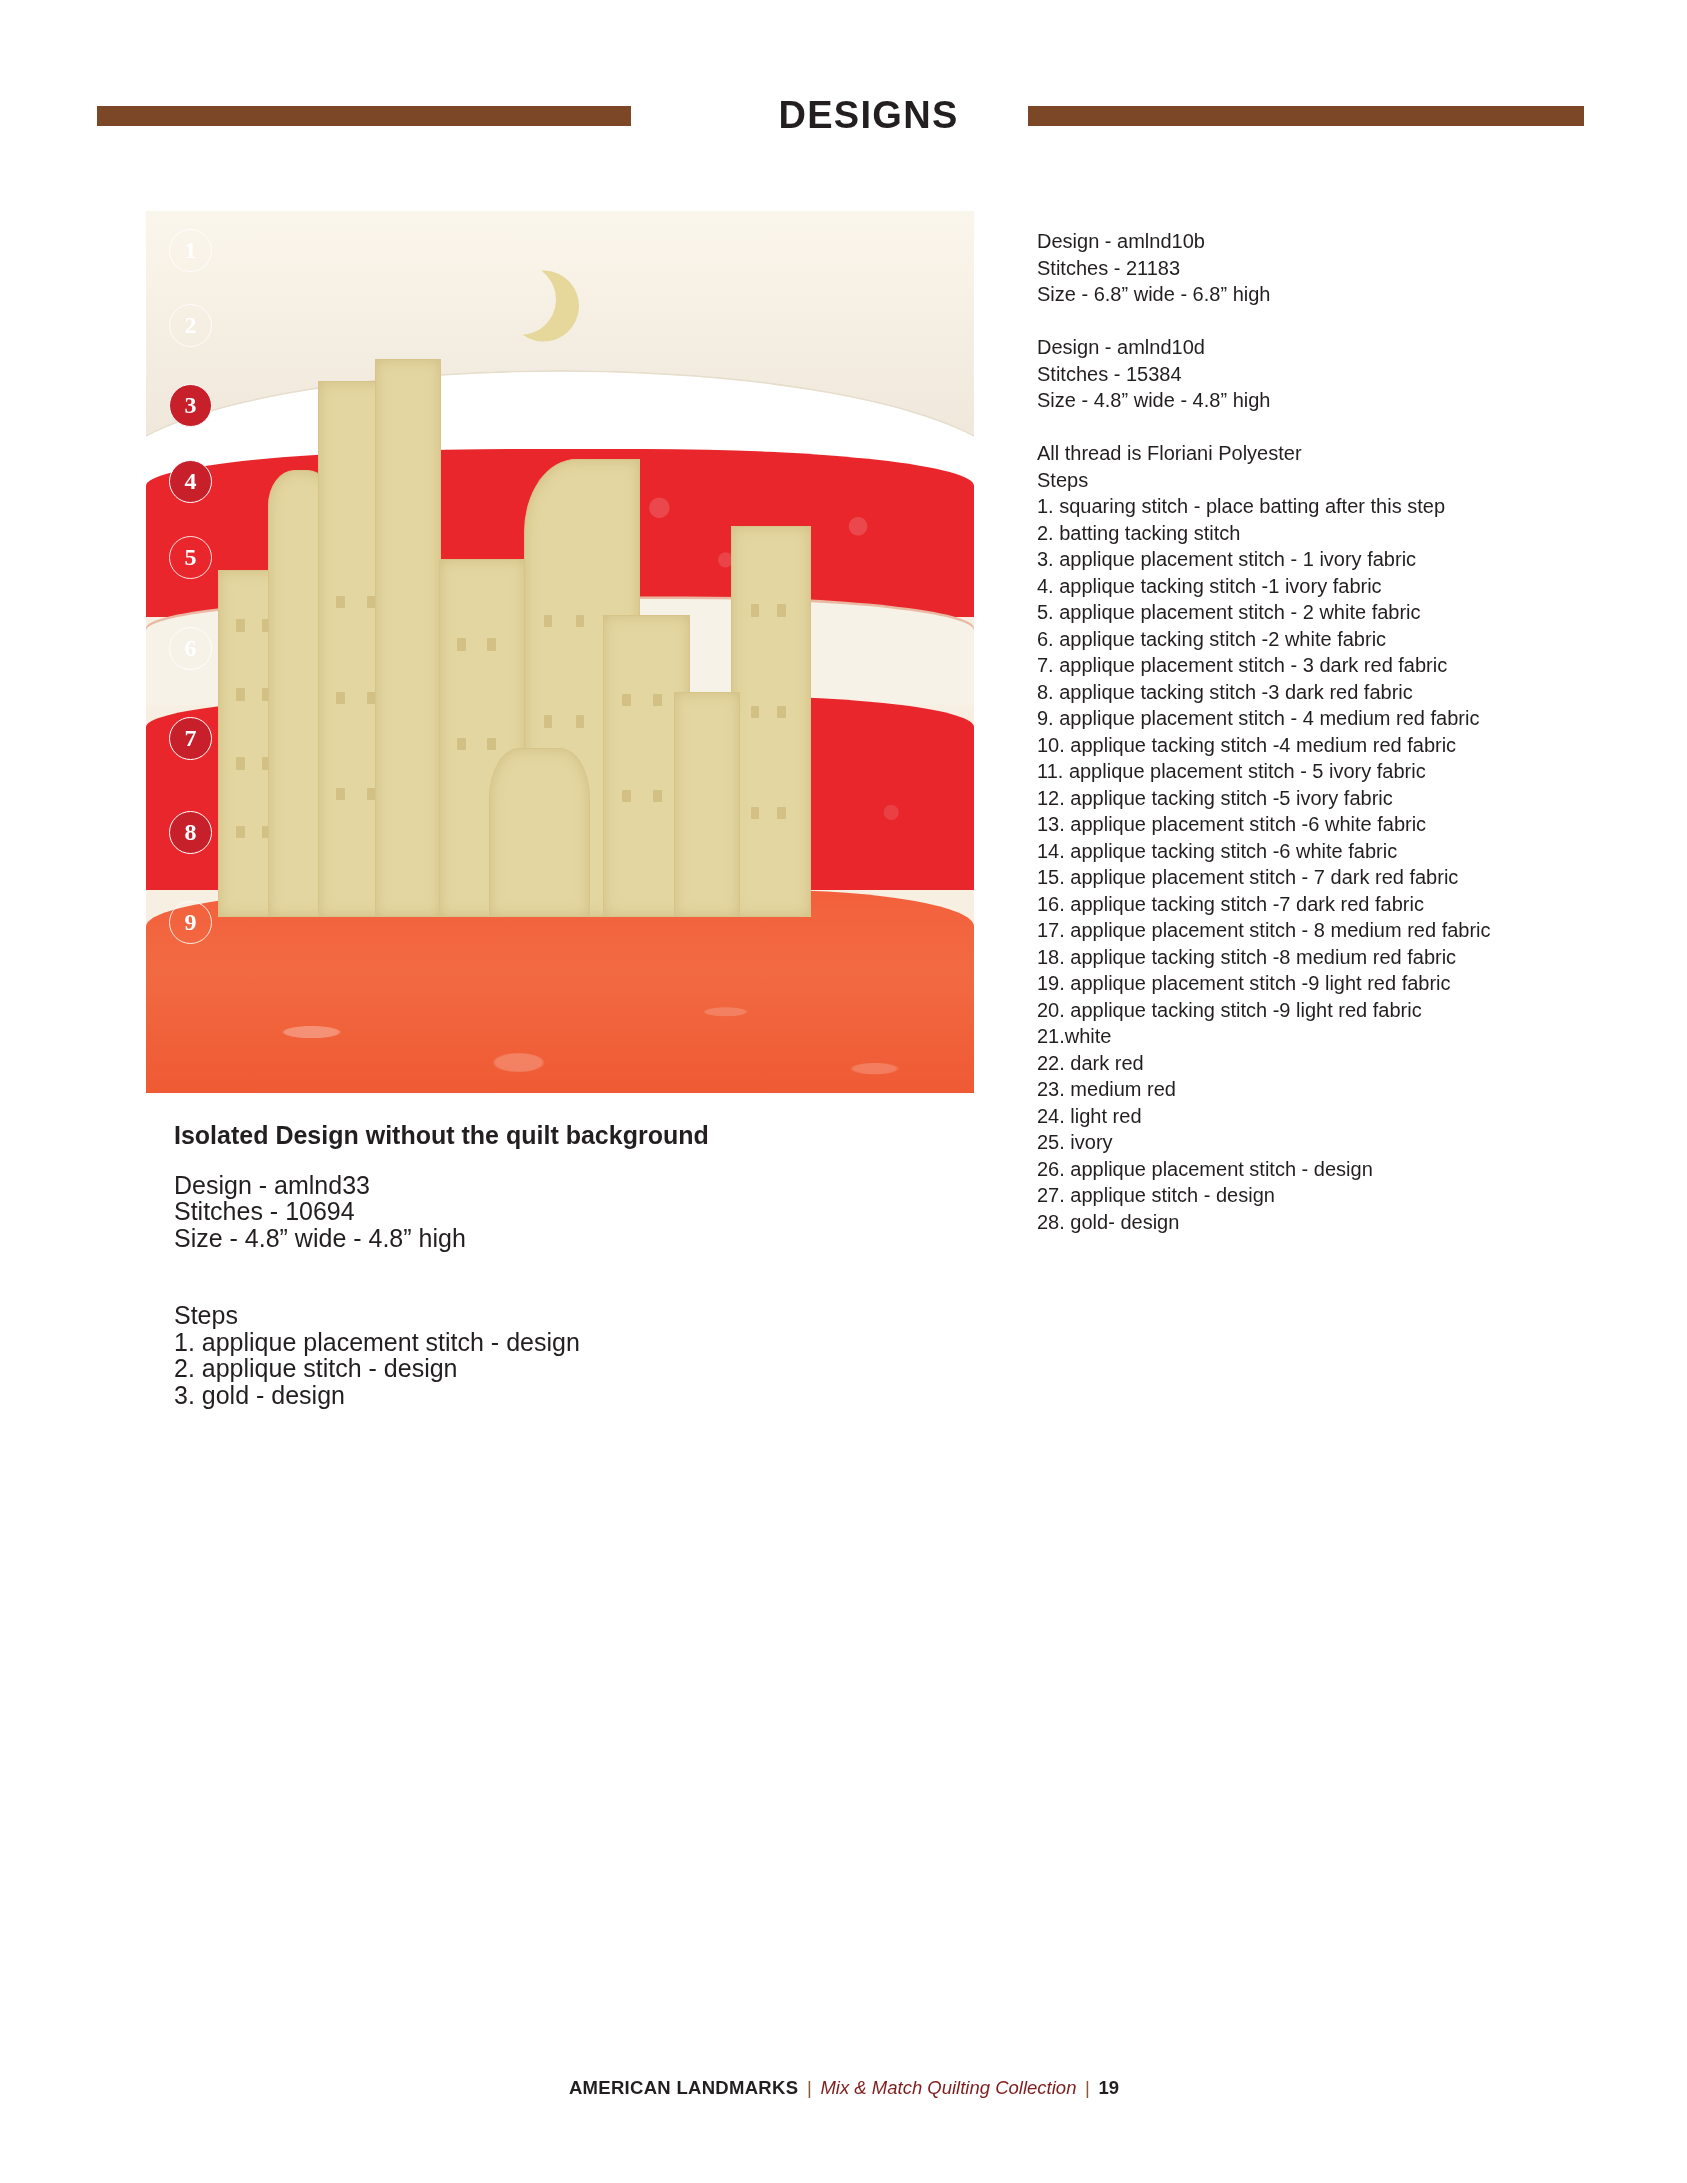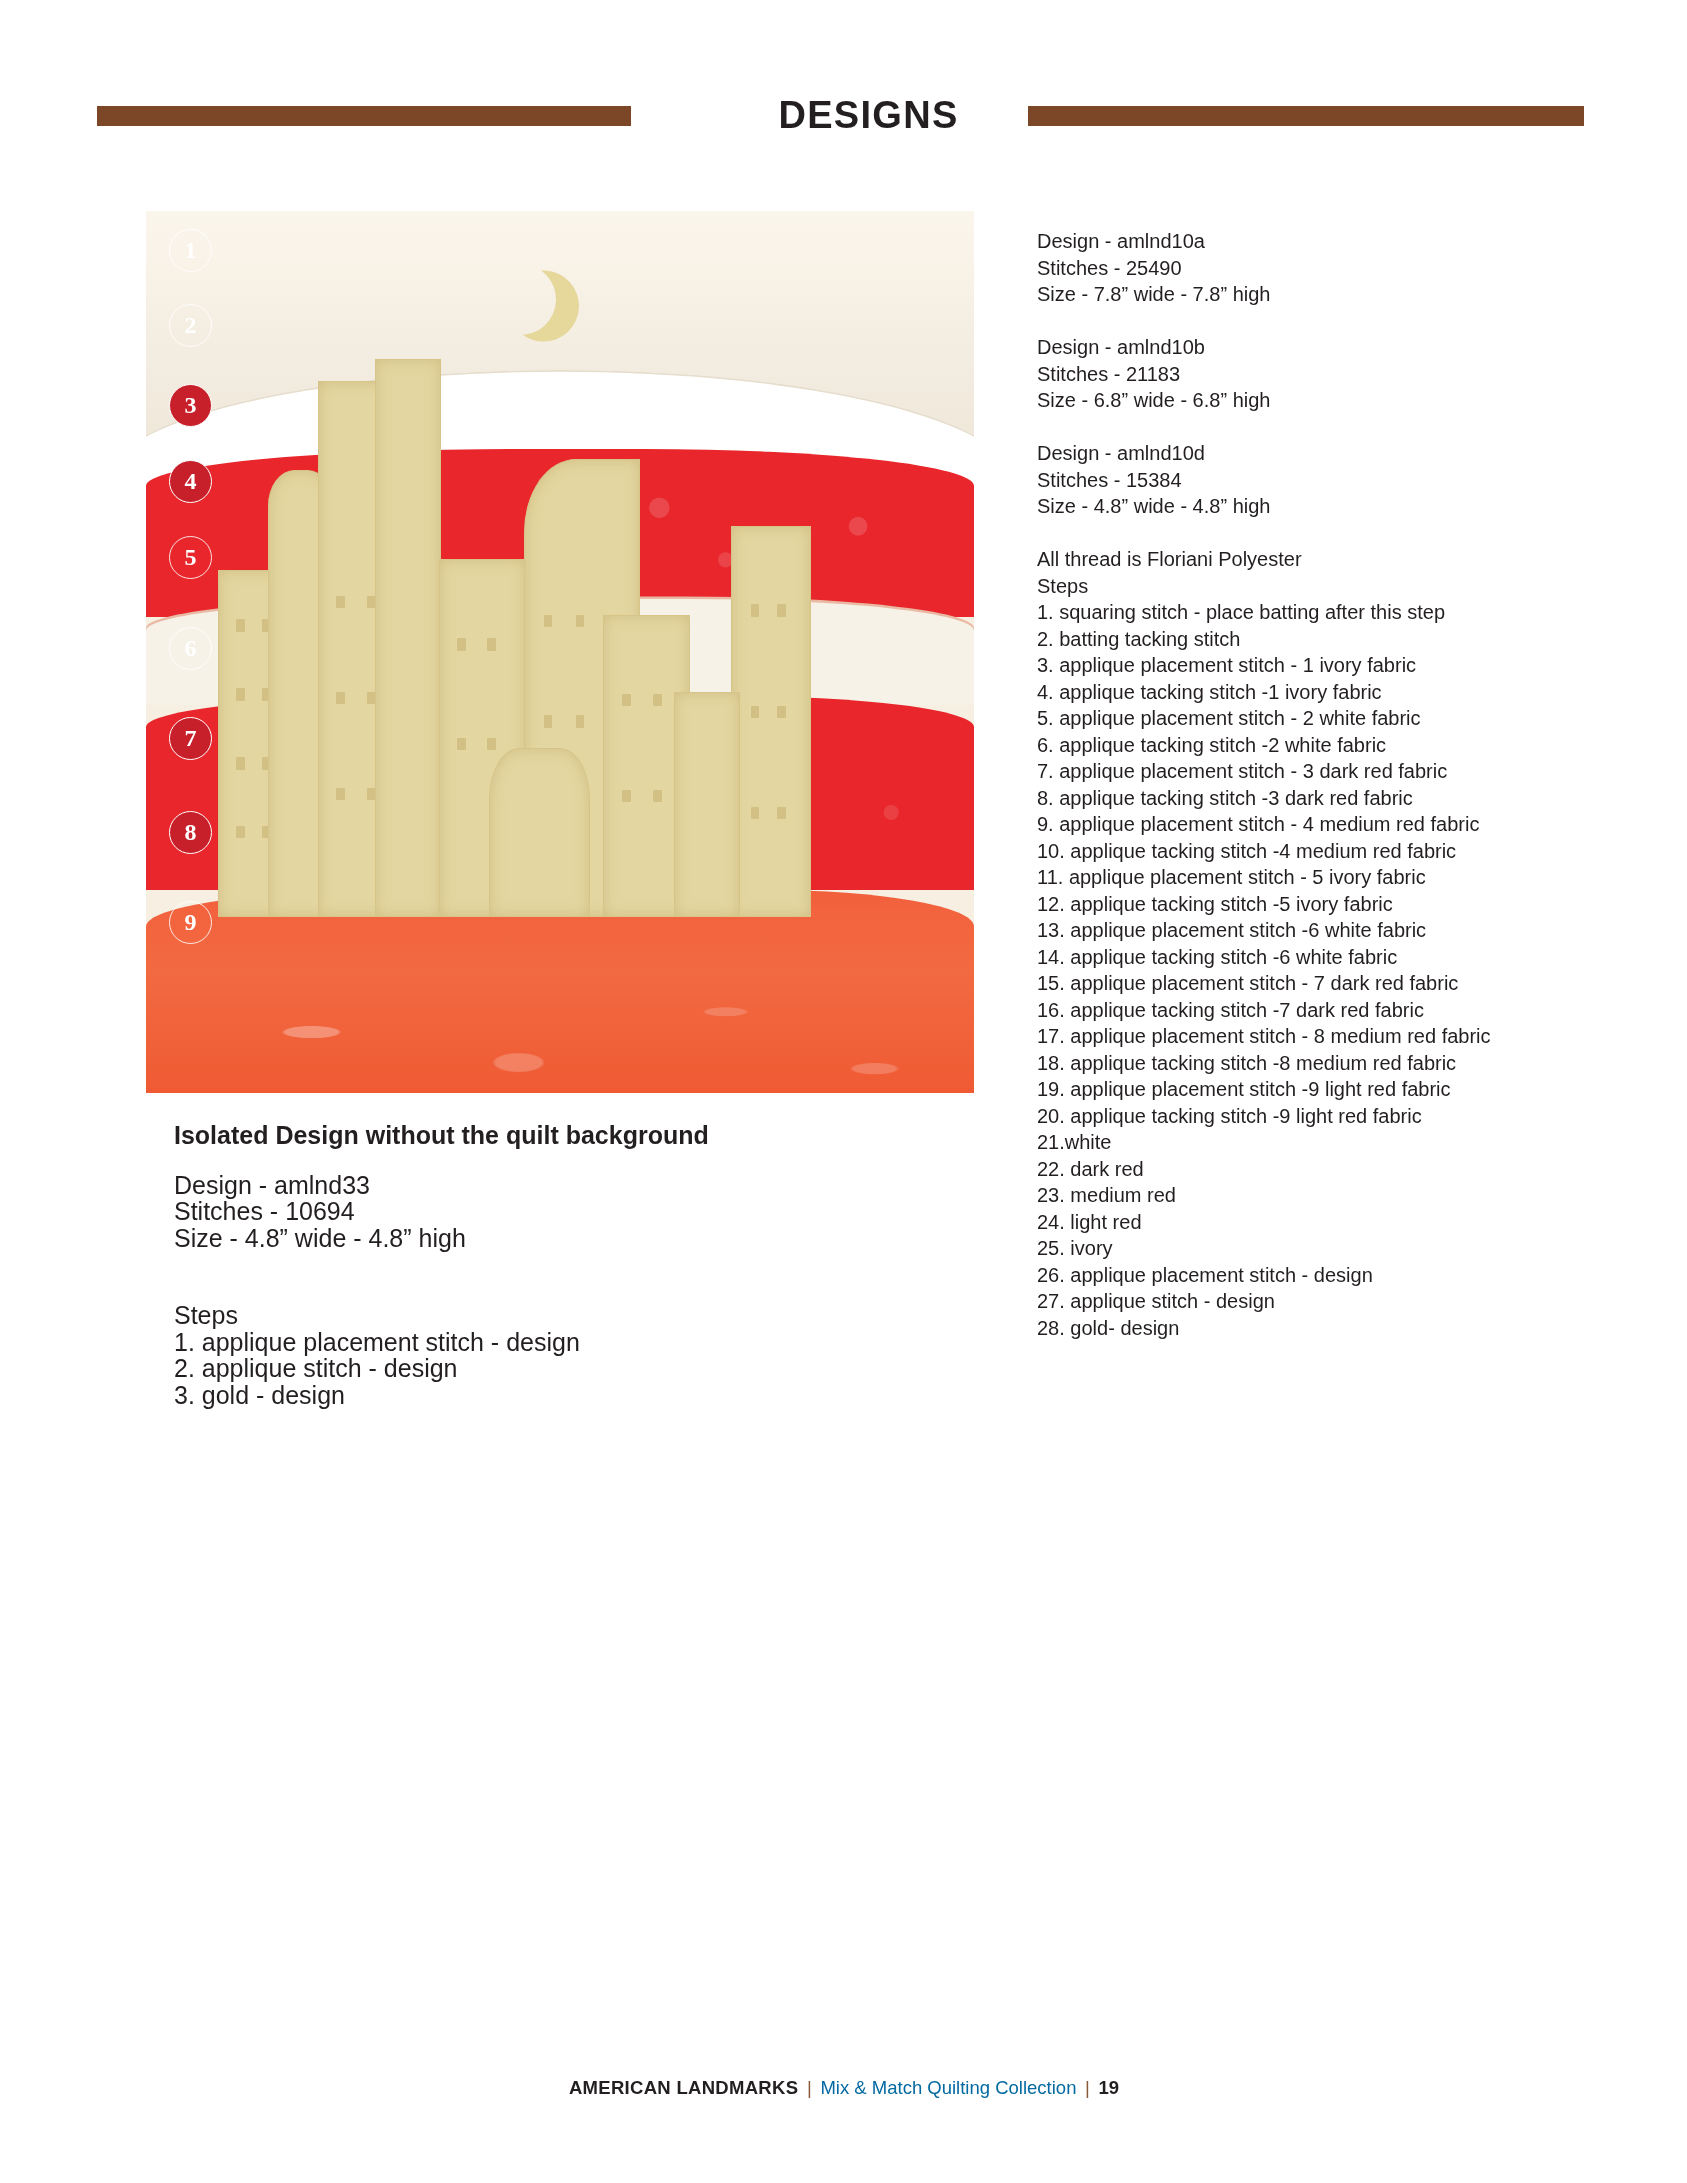--- a/index.html
+++ b/index.html
@@ -240,21 +240,21 @@
     position: absolute;
     left: 0;
     bottom: 84px;
     width: 100%;
     text-align: center;
     font-size: 18.5px;
     color: #231f20;
   }
   .footer .brand { font-weight: bold; letter-spacing: 0.3px; margin-top: 29px; }
   .footer .sep { color: #8a5a3b; padding: 0 3.5px; }
-  .footer .collection { color: #0369a1; }
+  .footer .collection { font-style: italic; color: #7f1d1d; }
   .footer .pageno { font-weight: bold; }
 </style>
 </head>
 <body>
 
 <div class="header">
   <div class="header-rule left"></div>
   <div class="header-title">DESIGNS</div>
   <div class="header-rule right"></div>
 </div>
@@ -345,25 +345,20 @@
   <p>Stitches - 10694</p>
   <p>Size - 4.8” wide - 4.8” high</p>
   <div class="gap-lg"></div>
   <p>Steps</p>
   <p>1. applique placement stitch - design</p>
   <p>2. applique stitch - design</p>
   <p>3. gold - design</p>
 </div>
 
 <div class="right-col">
-  <div class="block">
-    <p>Design - amlnd10a</p>
-    <p>Stitches - 25490</p>
-    <p>Size - 7.8” wide - 7.8” high</p>
-  </div>
   <div class="block">
     <p>Design - amlnd10b</p>
     <p>Stitches - 21183</p>
     <p>Size - 6.8” wide - 6.8” high</p>
   </div>
   <div class="block">
     <p>Design - amlnd10d</p>
     <p>Stitches - 15384</p>
     <p>Size - 4.8” wide - 4.8” high</p>
   </div>

